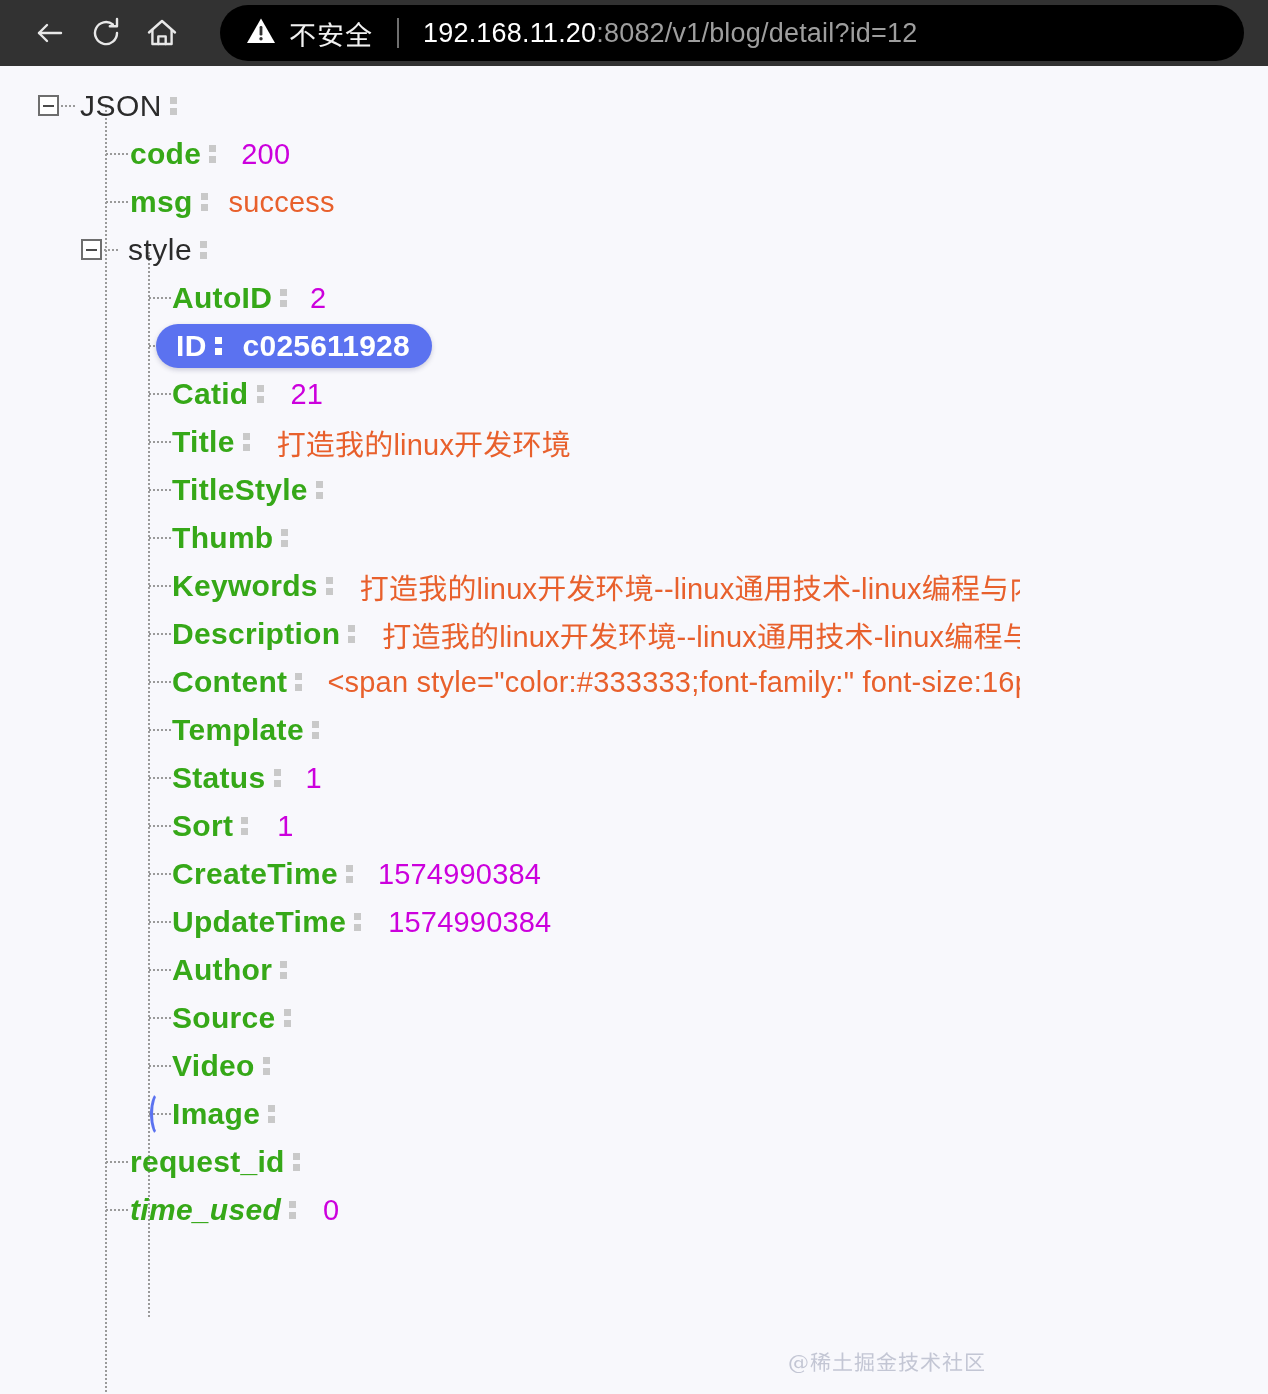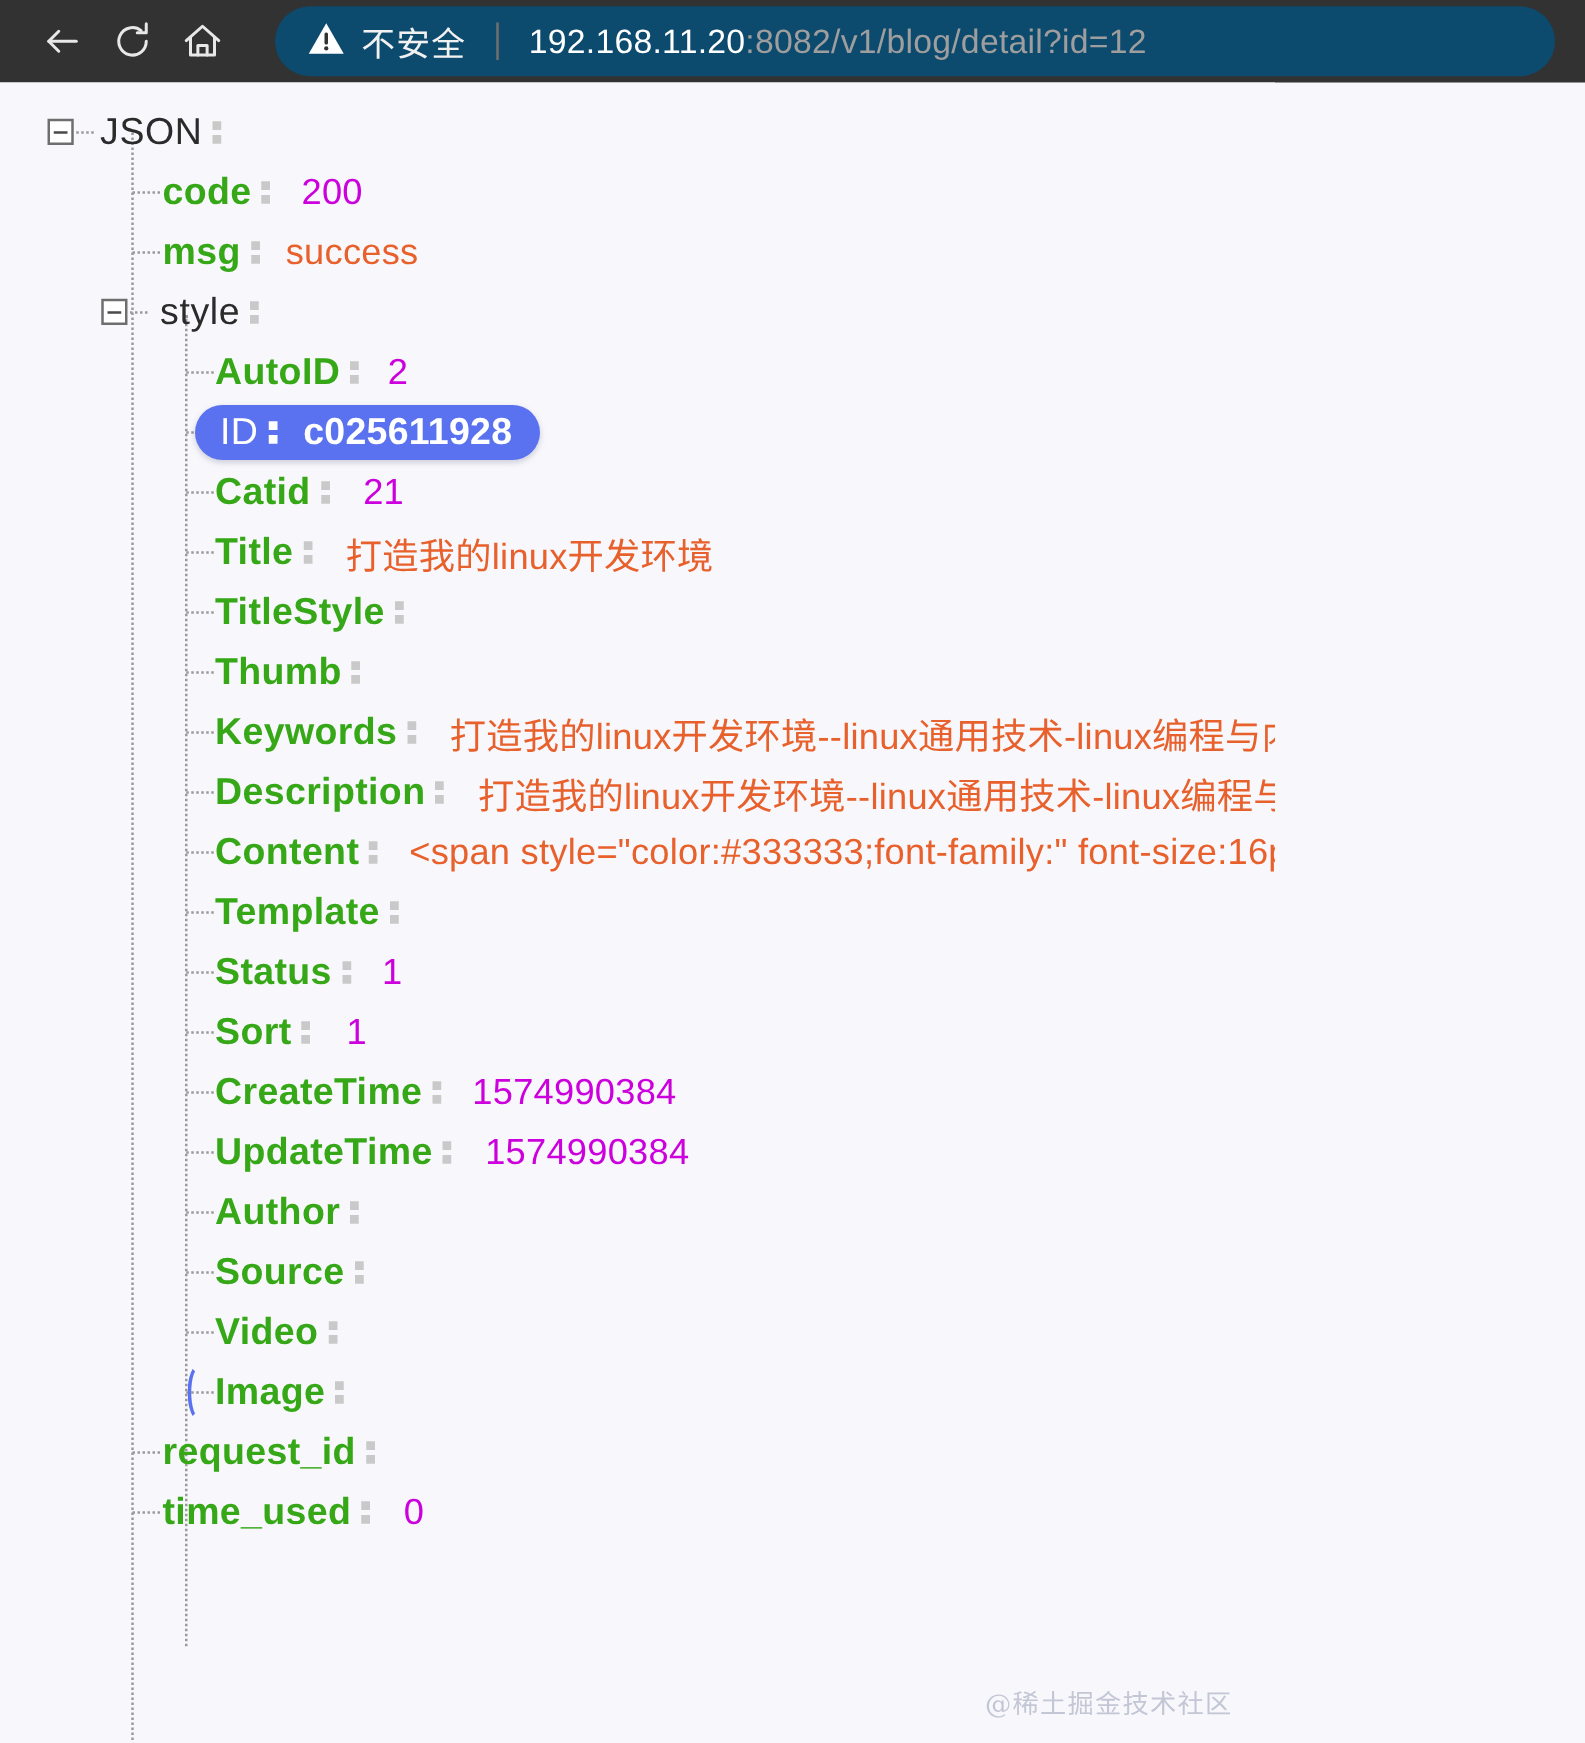--- a/index.html
+++ b/index.html
@@ -25,21 +25,21 @@
     width: 56px; height: 56px;
     display: flex; align-items: center; justify-content: center;
     flex: 0 0 auto;
     cursor: pointer;
   }
   .nav-btn svg { display: block; }
 
   .omnibox {
     margin-left: 30px;
     height: 56px;
-    background: #0c4a6e;
+    background: #000000;
     border-radius: 28px;
     display: flex; align-items: center;
     padding: 0 28px 0 26px;
     flex: 1 1 auto;
     min-width: 0;
     margin-right: 24px;
     cursor: text;
   }
   .sec-warn {
     display: flex; align-items: center; gap: 13px;
@@ -161,21 +161,21 @@
     position: absolute;
     display: flex; align-items: center;
     background: #5b72f0;
     border-radius: 26px;
     height: 44px;
     padding: 0 22px 0 20px;
     box-shadow: 0 2px 5px rgba(40,40,90,0.22);
     z-index: 4;
   }
   .pill .k, .pill .v { color: #ffffff; }
-  .pill .k { color:#ffffff; font-weight: normal; font-size: 30px; }
+  .pill .k { color:#ffffff; font-weight: bold; font-size: 30px; }
   .pill .v { color:#ffffff; font-weight: bold; font-size: 30px; }
   .pill .colon::before, .pill .colon::after { background: #ffffff; }
 
   
   .caret-arc {
     position: absolute;
     width: 16px; height: 46px;
     border: 3px solid #5b72f0;
     border-right-color: transparent;
     border-top-color: transparent;
@@ -400,19 +400,19 @@
   </div>
 
   <div class="row">
     <div class="elbow" style="left:106px; top:23px;"></div>
     <span class="k" style="margin-left:130px;">request_id</span>
     <span class="colon"></span>
   </div>
 
   <div class="row">
     <div class="elbow" style="left:106px; top:23px;"></div>
-    <span class="k" style="margin-left:130px;">time_used</span>
+    <span class="k" style="margin-left:130px;font-style:italic;">time_used</span>
     <span class="colon"></span>
     <span class="v v-num" style="margin-left:22px;">0</span>
   </div>
 
   <div class="watermark">@稀土掘金技术社区</div>
 </div>
 
 </body></html>

